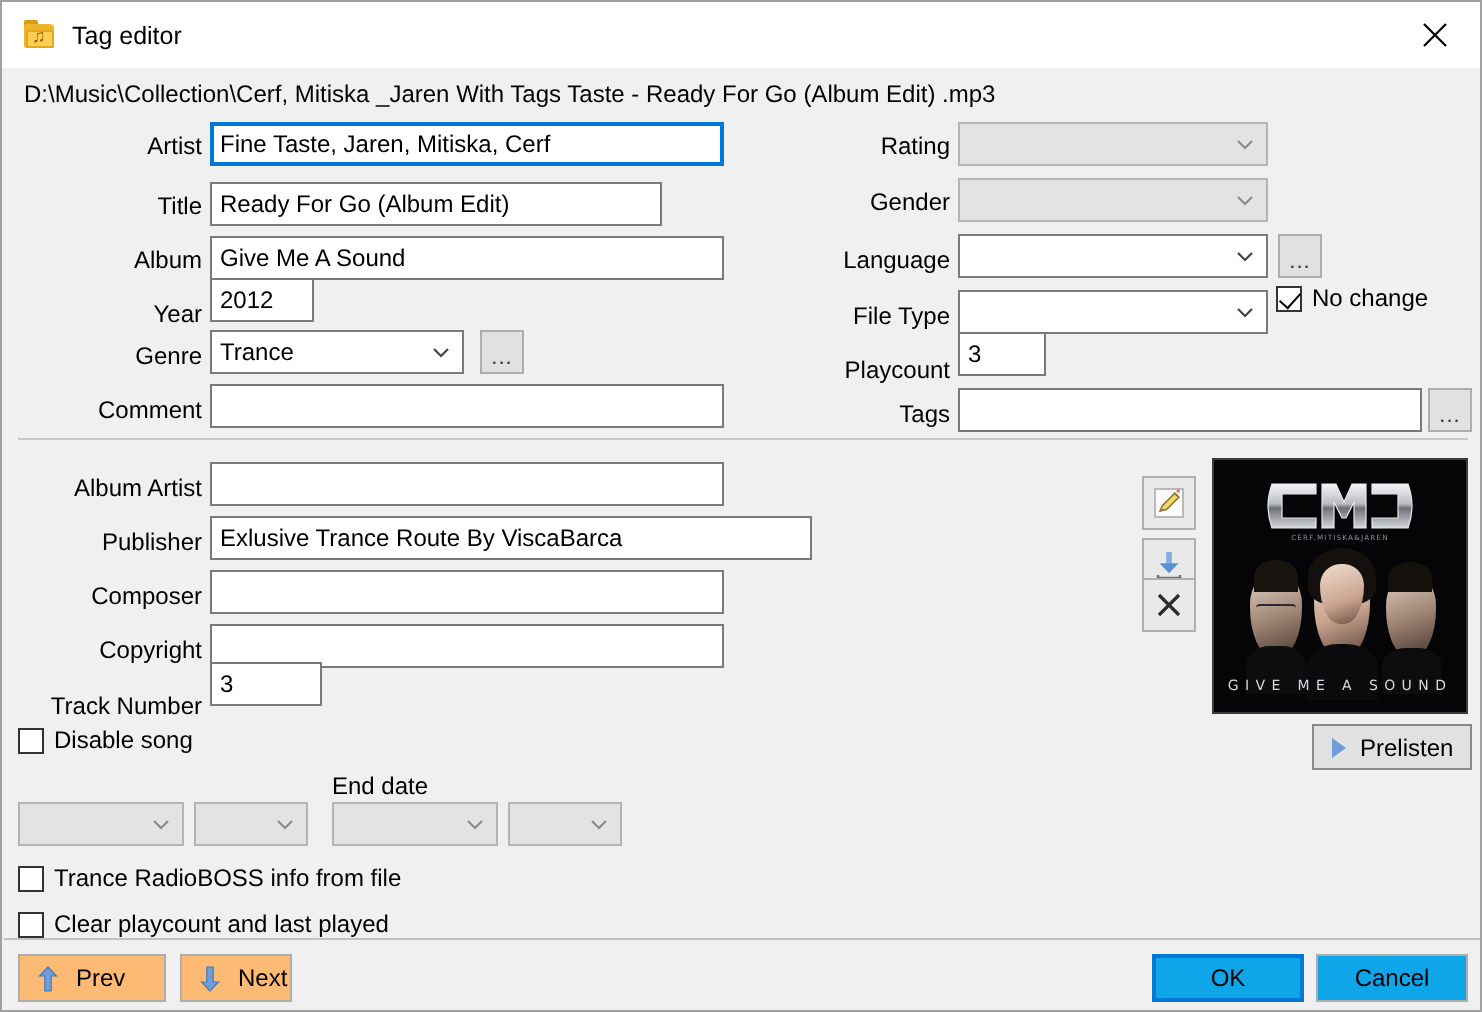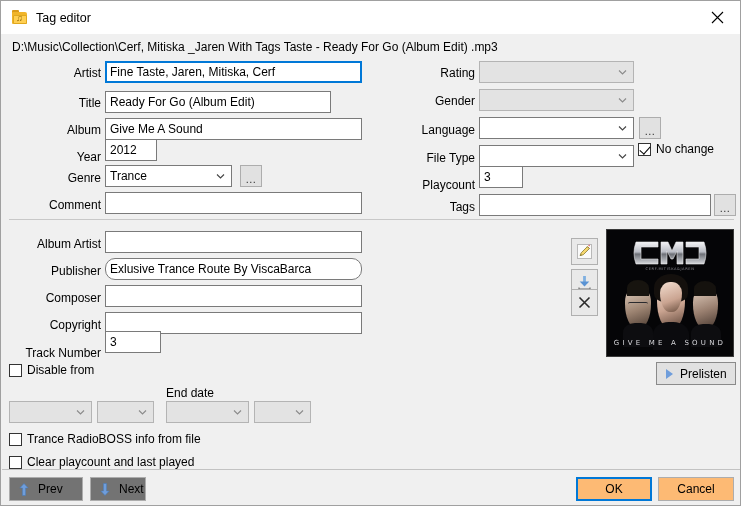--- a/index.html
+++ b/index.html
@@ -227,34 +227,34 @@
   
   .footer-sep {
     position: absolute; left: 1px; top: 468px;
     width: 738px; height: 1px;
     background: #d5d5d5;
     border-top: 1px solid #c2c2c2;
   }
   .navbtn {
     position: absolute;
     height: 24px;
-    background: #737373;
+    background: #fdba74;
     border: 1px solid #adadad;
     display: flex; align-items: center;
     font-size: 12px;
   }
   .navbtn .arr {
     margin-left: 9px; margin-right: 9px;
     flex: none; width: 10px; height: 13px;
     position: relative;
   }
   .okbtn, .cancelbtn {
     position: absolute;
     width: 76px; height: 24px;
-    background: #fdba74;
+    background: #0ea5e9;
     display: flex; align-items: center; justify-content: center;
     font-size: 12px;
   }
   .okbtn {
     border: 2px solid #0078d7;
   }
   .cancelbtn {
     border: 1px solid #adadad;
   }
 </style>
@@ -357,21 +357,21 @@
   <div class="lbl" style="left:380px; top:199px; width:94px;">Tags</div>
   <input class="tbox" style="left: 478px; top: 193px; width: 232px;" value="">
   <div class="dotbtn" style="left:713px; top:193px;">...</div>
 
   <div class="sep" style="left:8px; top:218px; width:725px;"></div>
 
   <div class="lbl" style="left:4px; top:236px; width:96px;">Album Artist</div>
   <input class="tbox" style="left: 104px; top: 230px; width: 257px;" value="">
 
   <div class="lbl" style="left:4px; top:263px; width:96px;">Publisher</div>
-  <input class="tbox" style="left: 104px; top: 257px; width: 257px; border-radius: 10px;" value="Exlusive Trance Route By ViscaBarca">
+  <input class="tbox" style="left: 104px; top: 257px; width: 301px;" value="Exlusive Trance Route By ViscaBarca">
 
   <div class="lbl" style="left:4px; top:290px; width:96px;">Composer</div>
   <input class="tbox" style="left: 104px; top: 284px; width: 257px;" value="">
 
   <div class="lbl" style="left:4px; top:317px; width:96px;">Copyright</div>
   <input class="tbox" style="left: 104px; top: 311px; width: 257px;" value="">
 
   <div class="lbl" style="left:4px; top:345px; width:96px;">Track Number</div>
   <input class="tbox" style="left: 104px; top: 330px; width: 56px;" value="3">
 
@@ -431,21 +431,21 @@
     <div class="art-title">GIVE ME A SOUND</div>
   </div>
 
   <div class="prelisten">
     <span class="tri"></span>
     <span>Prelisten</span>
   </div>
 
   <div class="cbrow" style="left:8px; top:362px;">
     <span class="cbox"></span>
-    <span>Disable from</span>
+    <span>Disable song</span>
   </div>
 
   <div class="lbl lbl-left" style="left:165px; top:385px; width:120px;">End date</div>
 
   <div class="combo disabled" style="left:8px; top:400px; width:83px;">
     <span></span>
     <span class="caret">
       <svg width="9" height="9" viewBox="0 0 9 9">
           <path d="M1 3 L4.5 6.5 L8 3" stroke="#8a8a8a" stroke-width="1.1" fill="none"></path>
         </svg>

